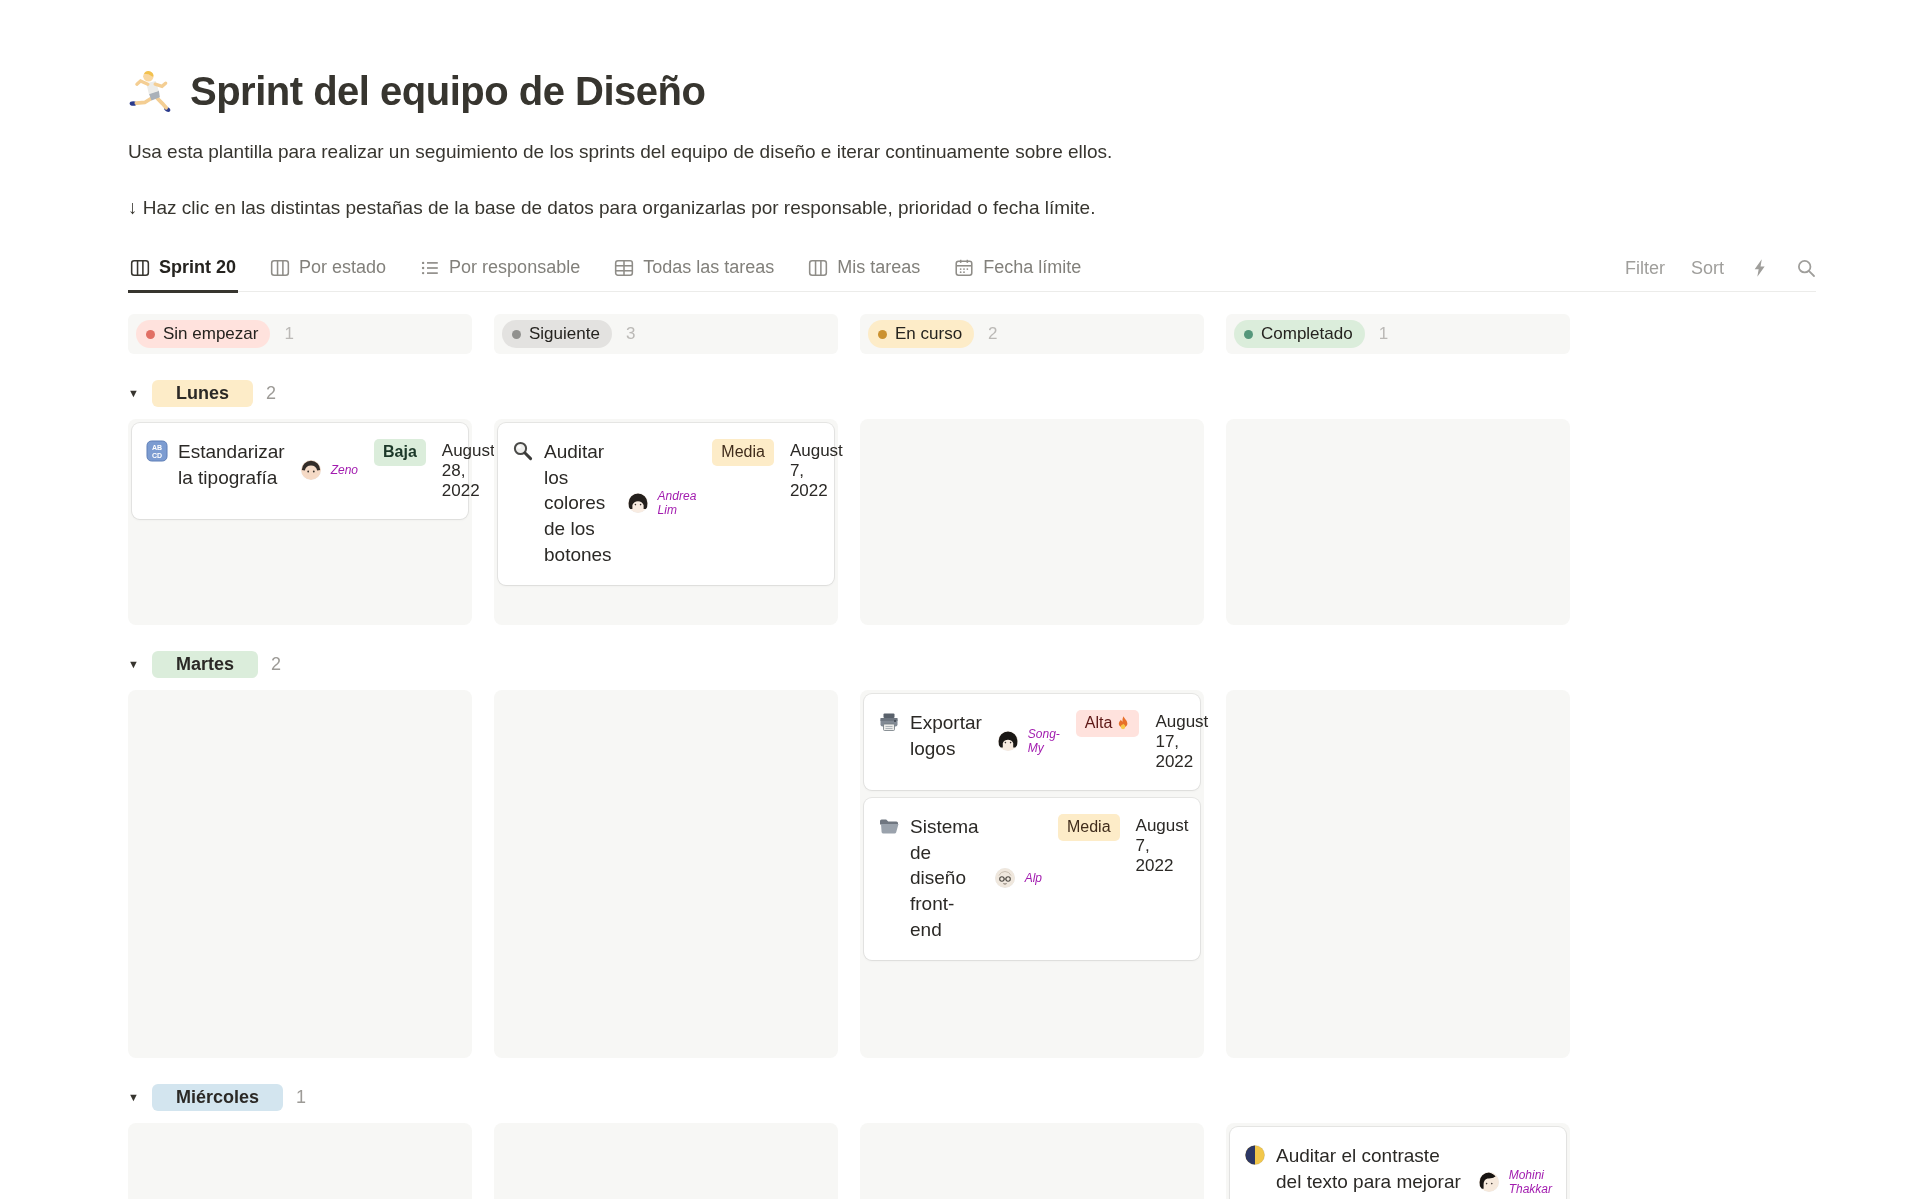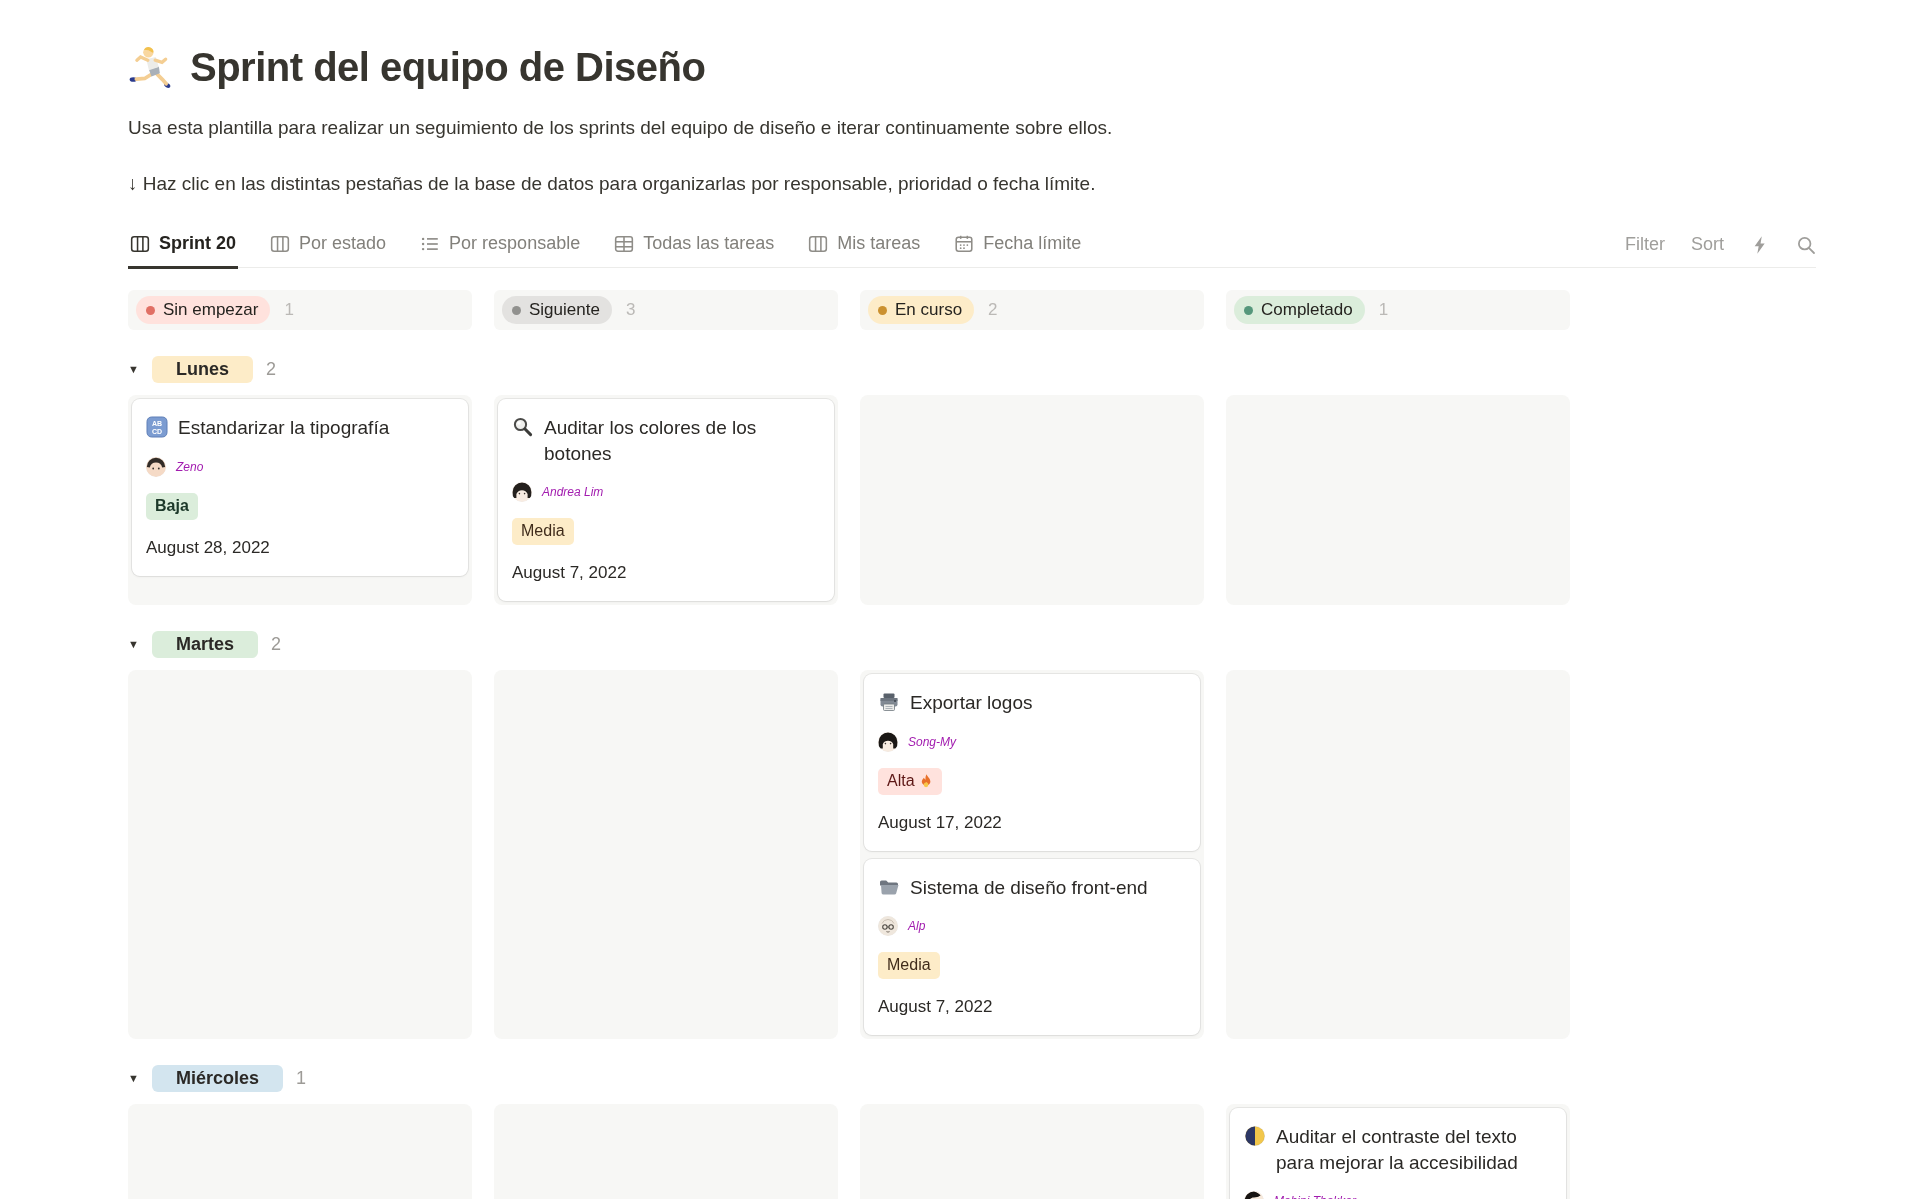--- a/index.html
+++ b/index.html
@@ -7,21 +7,21 @@
   body {
     width:1920px; height:1199px; overflow:hidden;
     background:#ffffff;
     font-family:"Liberation Sans", sans-serif;
     color:#37352f;
   }
   .content { padding:0 104px 0 128px; }
 
   
   .page-title {
-    margin:44px 0 0 0;
+    margin:68px 0 0 0;
     display:flex; align-items:center; gap:16px;
     font-size:40px; font-weight:700; letter-spacing:-0.5px; color:#37352f;
   }
   .page-title .emoji { width:46px; height:46px; flex:0 0 auto; }
   .page-sub { margin:24px 0 0 0; font-size:19px; line-height:1.45; color:#37352f; }
   .page-hint { margin:28px 0 0 0; font-size:19px; line-height:1.45; color:#37352f; }
 
   
   .tabbar {
     margin-top:30px;
@@ -32,21 +32,21 @@
   .tab {
     display:flex; align-items:center; gap:9px;
     padding:6px 2px 12px 2px; margin-right:30px;
     font-size:18px; color:#82807b; cursor:pointer;
     border-bottom:3px solid transparent; margin-bottom:-2px;
     white-space:nowrap;
   }
   .tab .ticon { width:20px; height:20px; display:inline-flex; color:#8f8d88; }
   .tab.active { color:#25231f; font-weight:600; border-bottom-color:#37352f; }
   .tab.active .ticon { color:#37352f; }
-  .toolbar { display:flex; align-items:center; gap:26px; padding-bottom:12px; }
+  .toolbar { display:flex; align-items:flex-start; gap:26px; padding-bottom:12px; }
   .toolbar .tool { font-size:18px; color:#9f9e9b; cursor:pointer; }
   .toolbar .tool-icon { width:20px; height:20px; color:#9f9e9b; display:inline-flex; cursor:pointer; }
 
   
   .board { margin-top:22px; display:grid; grid-template-columns:repeat(4,344px); column-gap:22px; width:max-content; }
   .status-cell {
     background:#f7f7f5; border-radius:6px; height:40px;
     display:flex; align-items:center; gap:14px; padding:0 8px;
   }
   .status-pill {
@@ -71,21 +71,21 @@
 
   .cell {
     background:#f7f7f5; border-radius:8px; padding:4px;
     display:flex; flex-direction:column; gap:8px;
   }
 
   .card {
     background:#ffffff; border-radius:8px;
     box-shadow:0 0 0 1px rgba(15,15,15,0.07), 0 1px 3px rgba(15,15,15,0.05);
     padding:16px 14px 18px 14px;
-    display:flex; flex-direction:column; gap:16px;
+    display:flex; flex-direction:row; gap:16px;
     cursor:pointer;
   }
   .card-title-row { display:flex; align-items:flex-start; gap:10px; }
   .card-icon { width:22px; height:22px; flex:0 0 auto; margin-top:1px; }
   .card-title { font-size:19px; font-weight:500; line-height:1.35; color:#2b2926; }
   .assignee { display:flex; align-items:center; gap:10px; }
   .avatar { width:20px; height:20px; border-radius:50%; overflow:hidden; flex:0 0 auto; box-shadow:inset 0 0 0 1px rgba(0,0,0,0.08); }
   .assignee-name { font-size:12px; color:#a21caf;font-style:italic; }
   .tag {
     align-self:flex-start; display:inline-flex; align-items:center; gap:5px;

